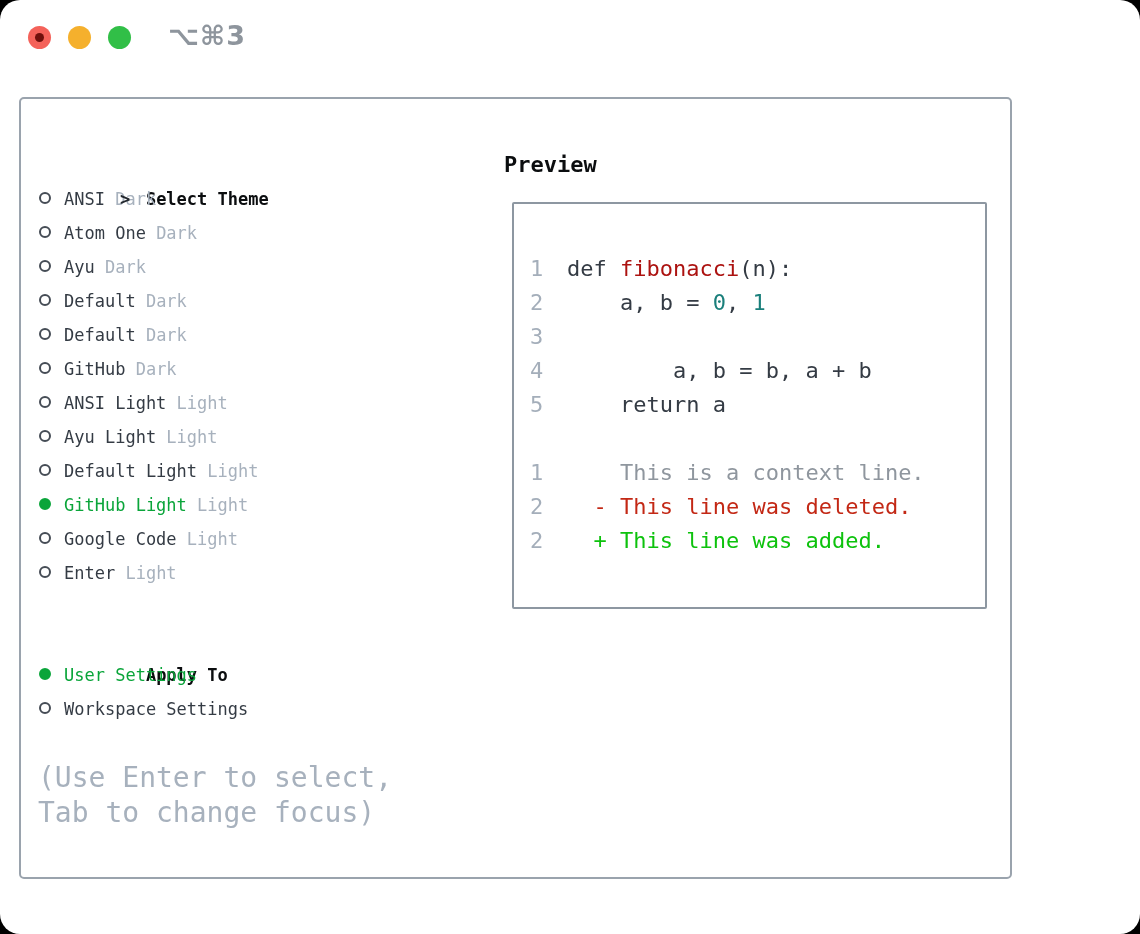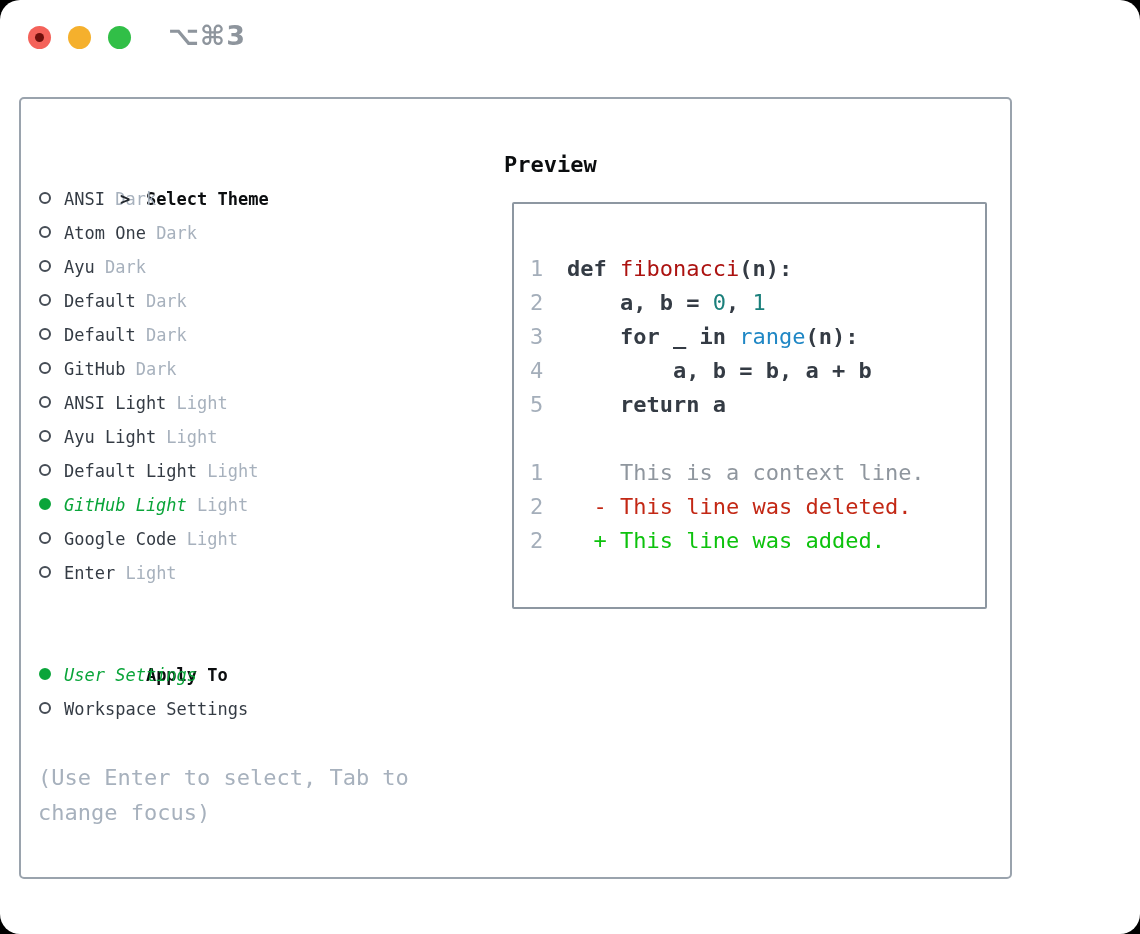--- a/index.html
+++ b/index.html
@@ -28,34 +28,34 @@
   
   .left{position:absolute;left:17px;top:49px;}
   .row{height:34px;line-height:34px;font-size:17px;white-space:pre;color:var(--c-dark);}
   .marker{display:inline-block;width:26px;vertical-align:top;position:relative;height:34px;}
   .prompt-char{position:absolute;left:0;top:0;font-weight:bold;color:#22272d;}
   .circle{position:absolute;left:1px;top:10px;width:12px;height:12px;border-radius:50%;
           border:2px solid var(--c-circle);box-sizing:border-box;}
   .circle.filled{background:var(--c-select);border-color:var(--c-select);}
   .bold{font-weight:bold;color:var(--c-black);}
   .variant{color:var(--c-muted);}
-  .sel{color:var(--c-select);font-style:italic;}
+  .sel{color:var(--c-select);}
   .spacer{height:34px;}
-  .help{width:400px;font-size:22px;line-height:35px;color:var(--c-muted);
+  .help{width:400px;font-size:28px;line-height:35px;color:var(--c-muted);
         white-space:normal;word-spacing:normal;}
   
   .preview-title{position:absolute;left:483px;top:49px;height:34px;line-height:34px;
                  font-size:22px;font-weight:bold;color:var(--c-black);}
   .preview-box{position:absolute;left:491px;top:103px;width:475px;height:407px;
                border:2px solid var(--c-previewborder);border-radius:2px;box-sizing:border-box;
                padding:48px 0 0 16px;overflow:hidden;}
   .pline{display:flex;height:34px;line-height:34px;font-size:22px;}
   .pnum{width:37px;flex:0 0 37px;color:var(--c-linenum);}
   .pcontent{white-space:pre;color:var(--c-dark);}
-  .seg-plain{color:var(--c-dark);font-weight:bold;}
+  .seg-plain{color:var(--c-dark);}
   .seg-func{color:var(--c-func);}
   .seg-call{color:var(--c-call);}
   .seg-number{color:var(--c-number);}
   .seg-context{color:var(--c-context);}
   .seg-deleted{color:var(--c-deleted);}
   .seg-added{color:var(--c-added);}
 </style>
 </head>
 <body>
 
@@ -107,21 +107,20 @@
         <div class="pline">
           <span class="pnum">1</span>
           <span class="pcontent"><span class="seg-plain">def </span><span class="seg-func">fibonacci</span><span class="seg-plain">(n):</span></span>
         </div>
         <div class="pline">
           <span class="pnum">2</span>
           <span class="pcontent"><span class="seg-plain">    a, b = </span><span class="seg-number">0</span><span class="seg-plain">, </span><span class="seg-number">1</span></span>
         </div>
         <div class="pline">
           <span class="pnum">3</span>
-          <span class="pcontent"><span class="seg-plain">    for _ in </span><span class="seg-call">range</span><span class="seg-plain">(n):</span></span>
         </div>
         <div class="pline">
           <span class="pnum">4</span>
           <span class="pcontent"><span class="seg-plain">        a, b = b, a + b</span></span>
         </div>
         <div class="pline">
           <span class="pnum">5</span>
           <span class="pcontent"><span class="seg-plain">    return a</span></span>
         </div>
         <div class="pline">

